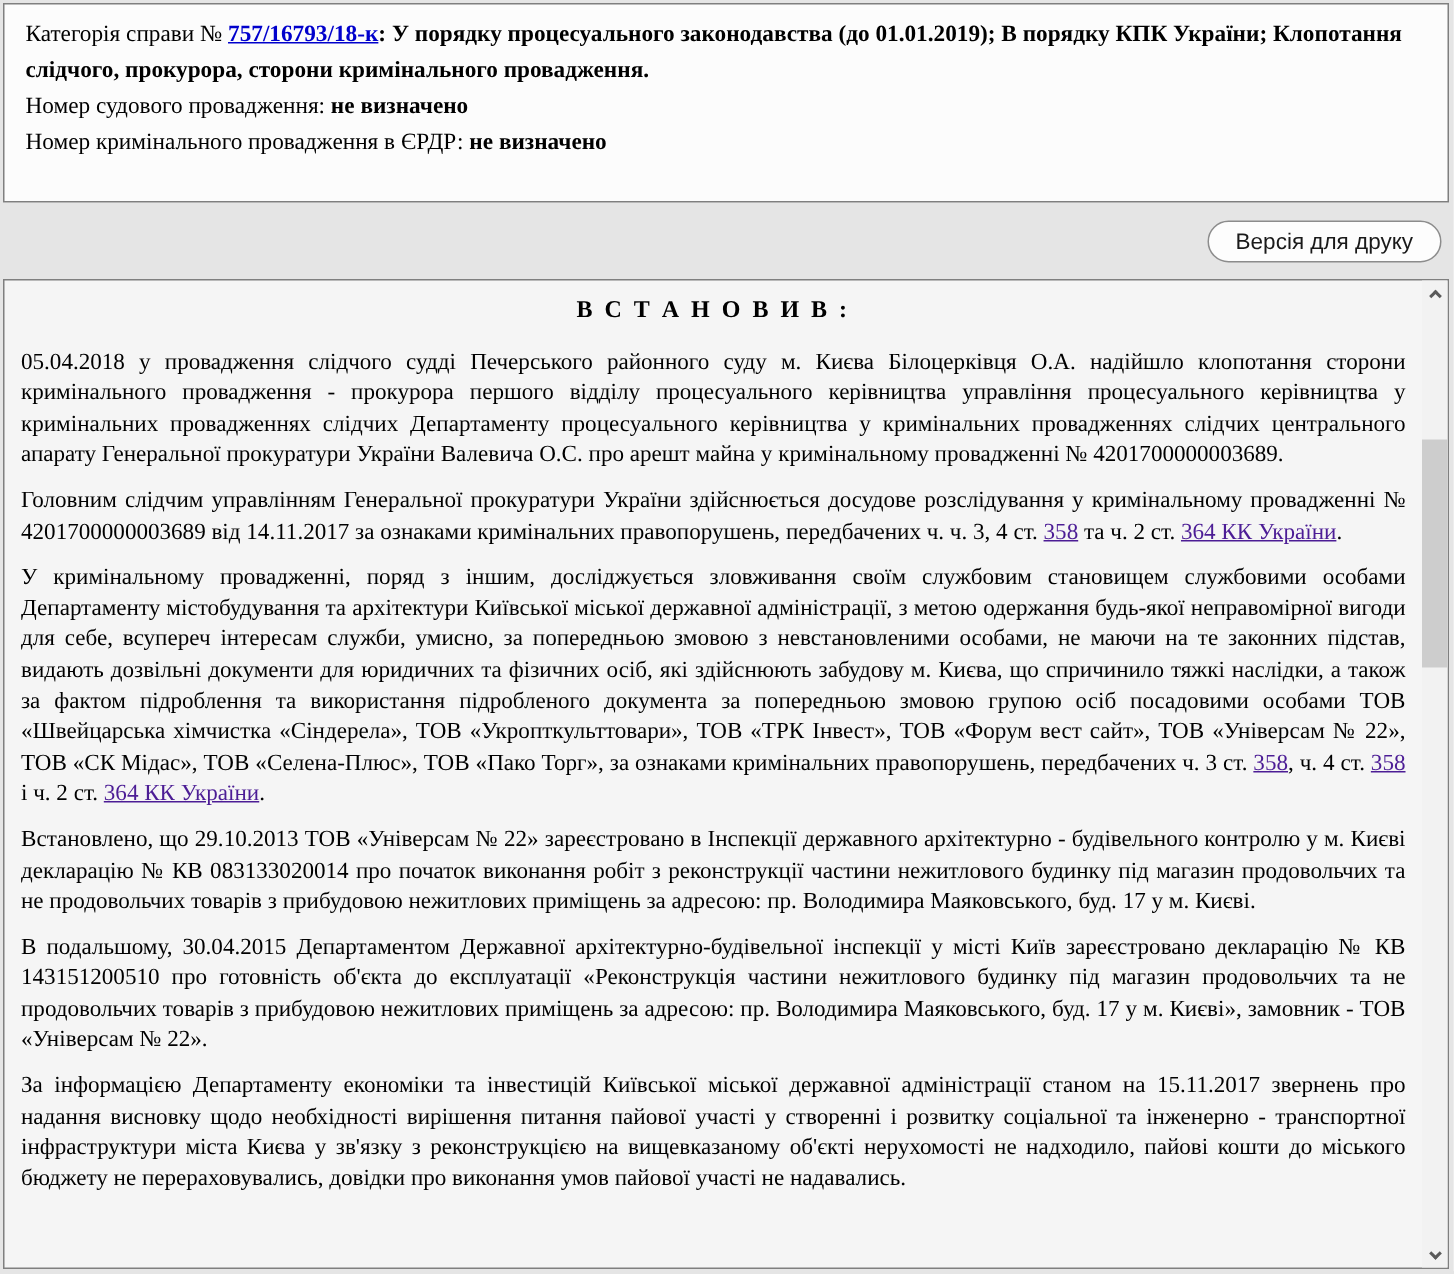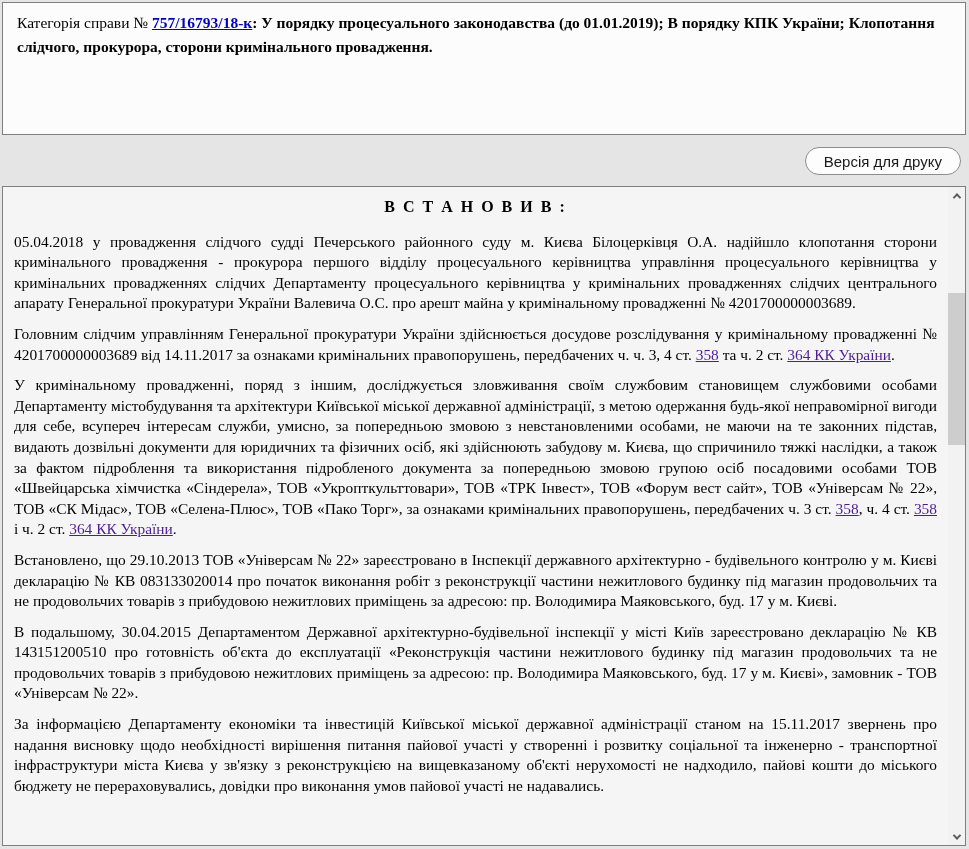--- a/index.html
+++ b/index.html
@@ -86,20 +86,22 @@
     cursor:pointer;
   }
 </style>
 </head>
 <body>
 
 <div class="page">
 
   <section class="case-info">
     <p class="category-line"><span>Категорія справи № </span><a href="#" class="case-link">757/16793/18-к</a><span class="bold">: У порядку процесуального законодавства (до 01.01.2019); В порядку КПК України; Клопотання слідчого, прокурора, сторони кримінального провадження.</span></p>
+    <p><span>Номер судового провадження: </span><span class="bold">не визначено</span></p>
+    <p><span>Номер кримінального провадження в ЄРДР: </span><span class="bold">не визначено</span></p>
   </section>
 
   <div class="toolbar">
     <button class="print-btn">Версія для друку</button>
   </div>
 
   <section class="document">
     <div class="doc-content">
       <p class="doc-heading">В С Т А Н О В И В :</p>
       <div id="paragraphs-host">

